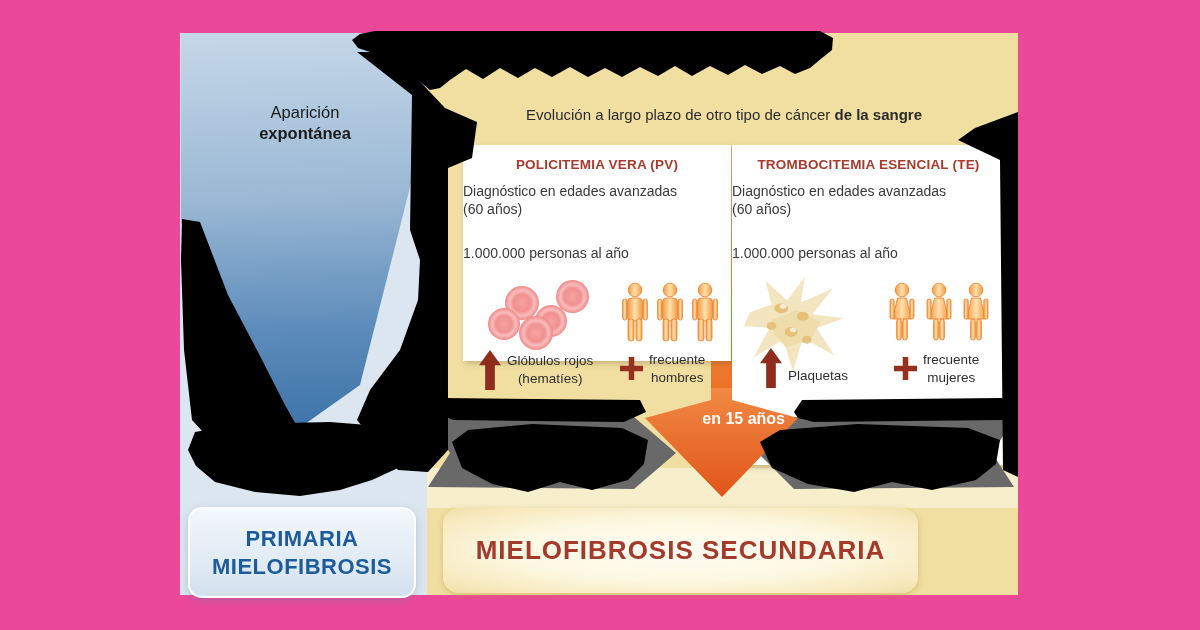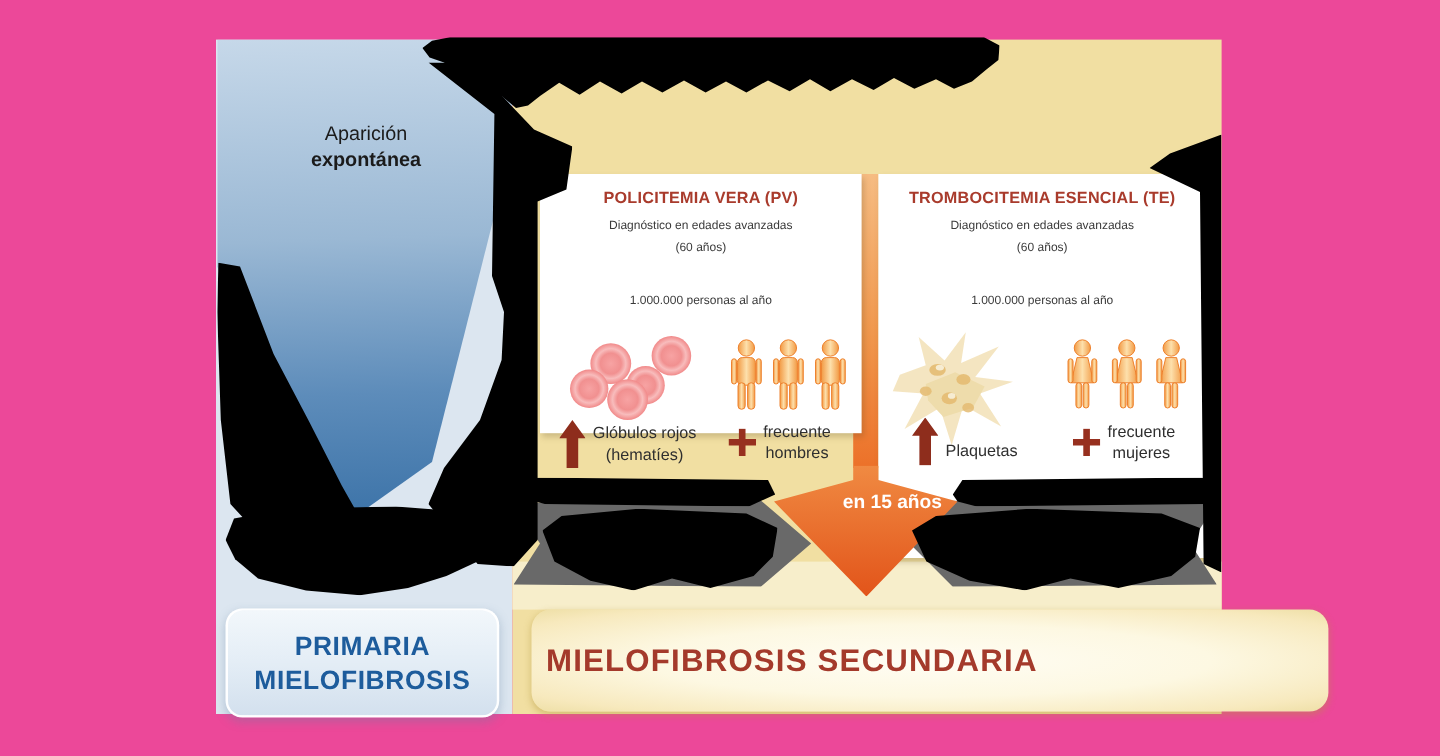--- a/index.html
+++ b/index.html
@@ -21,25 +21,25 @@
   .aparicion{left:205px;top:102px;width:200px;text-align:center;z-index:3;color:#1b1b1b;
     font-size:16.5px;line-height:21px;}
   .aparicion .b{font-weight:bold;}
 
   
   .evolucion{left:443px;top:106px;width:562px;text-align:center;z-index:3;color:#2b2b2b;font-size:15px;}
   .evolucion .b{font-weight:bold;}
 
   
   .card{background:#ffffff;z-index:3;box-shadow:2px 3px 5px rgba(90,70,30,0.25);}
-  .card-pv{left:450px;top:145px;width:268px;height:216px;}
+  .card-pv{left:463px;top:145px;width:268px;height:216px;}
   .card-te{left:732px;top:145px;width:273px;height:320px;}
   .card-title{position:absolute;left:0;top:12px;width:100%;text-align:center;
     font-size:13.5px;font-weight:bold;color:#a93b2c;letter-spacing:.2px;}
-  .card-line{position:absolute;left:0;width:100%;text-align:center;font-size:10px;color:#3a3a3a;}
+  .card-line{position:absolute;left:0;width:100%;font-size:14px;color:#3a3a3a;}
 
   
   .rbc{position:absolute;border-radius:50%;
     background:radial-gradient(circle at 50% 50%,#f7a3a3 0%,#f19090 36%,#f8bcbc 52%,#f29090 68%,#ea6464 86%,#e85e5e 100%);}
 
   
   .up-arrow{background:#8e2d1c;clip-path:polygon(50% 0,100% 38%,72% 38%,72% 100%,28% 100%,28% 38%,0 38%);}
   .plus{background:#97301f;clip-path:polygon(38% 0,62% 0,62% 38%,100% 38%,100% 62%,62% 62%,62% 100%,38% 100%,38% 62%,0 62%,0 38%,38% 38%);}
   .lab{position:absolute;font-size:13.5px;line-height:18px;color:#2f2f2f;text-align:center;}
 
@@ -80,25 +80,25 @@
   .red-rib-r{left:760px;top:424px;width:240px;height:68px;
     clip-path:polygon(0px 18px,20px 6px,98px 0px,208px 4px,240px 16px,236px 40px,216px 56px,172px 66px,132px 58px,94px 68px,48px 60px,12px 44px);}
 
   
   .box-primaria{left:188px;top:507px;width:224px;height:87px;z-index:3;border-radius:14px;
     background:linear-gradient(180deg,#f2f7fb 0%,#e2ecf5 55%,#d3e0ee 100%);
     border:2px solid rgba(255,255,255,0.95);
     box-shadow:0 3px 8px rgba(100,130,160,0.35);
     display:flex;flex-direction:column;justify-content:center;text-align:center;
     color:#1d5c9c;font-size:22px;font-weight:600;line-height:28px;letter-spacing:.5px;}
-  .box-secundaria{left:443px;top:508px;width:652px;height:85px;z-index:3;border-radius:16px;
+  .box-secundaria{left:443px;top:508px;width:475px;height:85px;z-index:3;border-radius:16px;
     background:radial-gradient(ellipse at center,#fffdf4 0%,#fdf8e2 50%,#f7e9bd 85%,#eedfa6 100%);
     box-shadow:0 2px 6px rgba(180,150,60,0.45);
-    display:flex;align-items:center;
-    color:#a43a2b;font-size:26px;font-weight:600;letter-spacing:1px;padding-left:12px;}
+    display:flex;align-items:center;justify-content:center;
+    color:#a43a2b;font-size:26px;font-weight:600;letter-spacing:1px;}
 
   .figs{position:absolute;display:flex;gap:1px;}
 </style>
 </head>
 <body>
 
 <svg width="0" height="0" style="position:absolute">
   <defs>
     <linearGradient id="figGrad" x1="0" y1="0" x2="1" y2="0">
       <stop offset="0" stop-color="#f29a44"></stop>
@@ -112,20 +112,23 @@
 
   <div class="abs panel-left"></div>
   <div class="abs panel-right"></div>
   <div class="abs cream-band"></div>
 
   <div class="abs funnel"></div>
 
   <div class="abs aparicion">
     <div>Aparición</div>
     <div class="b">expontánea</div>
+  </div>
+  <div class="abs evolucion">
+    <span>Evolución a largo plazo de otro tipo de cáncer </span><span class="b">de la sangre</span>
   </div>
 
   <div class="abs stem"></div>
 
   <div class="abs card card-pv">
     <div class="card-title">POLICITEMIA VERA (PV)</div>
     <div class="card-line" style="top:38px;">Diagnóstico en edades avanzadas</div>
     <div class="card-line" style="top:56px;">(60 años)</div>
     <div class="card-line" style="top:100px;">1.000.000 personas al año</div>
 

